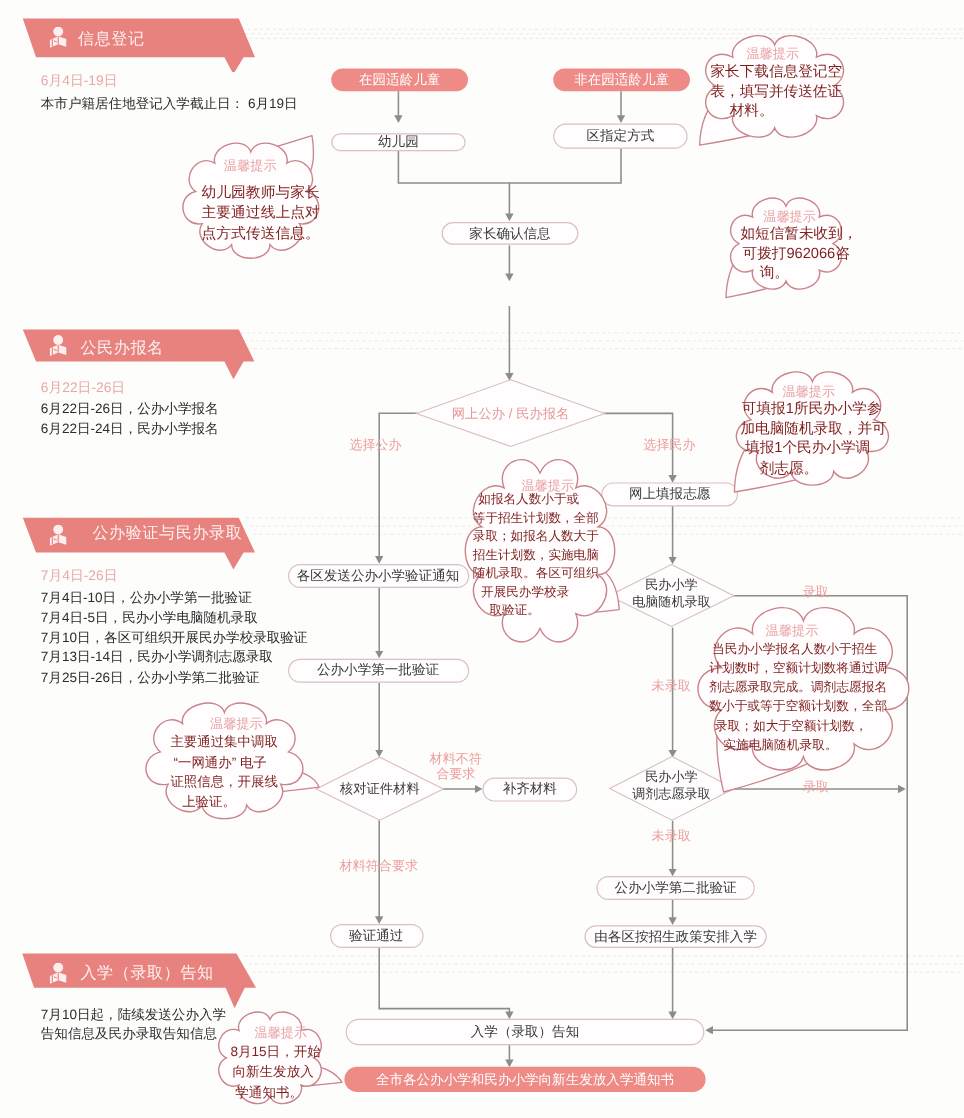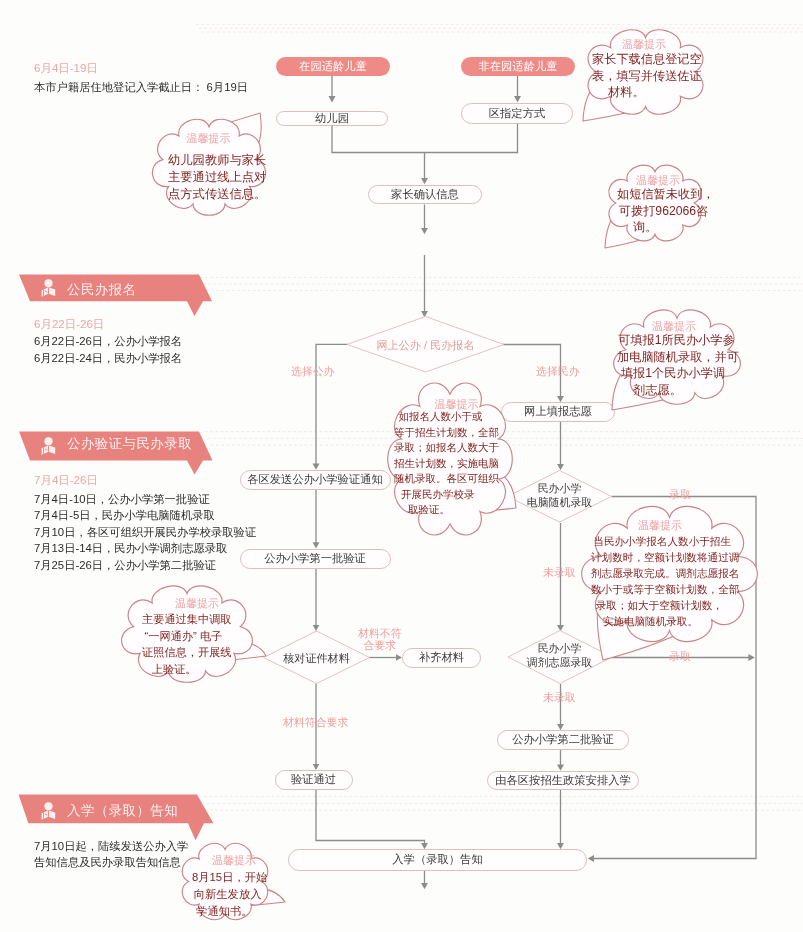--- a/index.html
+++ b/index.html
@@ -130,20 +130,41 @@
       <line x1="560.5" y1="684" x2="560.5" y2="726.5" marker-end="url(#ah)"></line>
 
       <line x1="560.5" y1="749.5" x2="560.5" y2="767" marker-end="url(#ah)"></line>
 
       <line x1="560.5" y1="790" x2="560.5" y2="845.5" marker-end="url(#ah)"></line>
 
       <line x1="424.5" y1="870.5" x2="424.5" y2="885.5" marker-end="url(#ah)"></line>
     </g>
   </svg>
 
+  <div class="banner" style="left:0px;top:0px;width:230px;height:60px;">
+    <svg width="230" height="60" viewBox="0 0 230 60">
+      <path d="M19,15.5 L199,15.5 L212.5,47.8 L203,47.8 L194.5,61.8 L187,47.8 L30,47.8 Z" fill="#e8827e"></path>
+    </svg>
+    <span class="bicon" style="left:41.3px;top:22px;">
+      <svg width="15" height="18" viewBox="0 0 15 18">
+        <g fill="#fcefee">
+          <circle cx="7.5" cy="4.3" r="4.1"></circle>
+          <path d="M7.5,8.3 L14.2,10.4 L14.2,16.9 L7.5,14.8 Z"></path>
+          <path d="M7.5,8.3 L7.5,14.8 L2.5,16.9 L2.5,10.4 Z"></path>
+          <path d="M0.6,11.3 L2.5,10.5 L2.5,16.9 L0.6,17.7 Z"></path>
+        </g>
+        <g fill="none" stroke="#e8827e" stroke-width="0.9" stroke-linejoin="round">
+          <path d="M7.5,8.5 L7.5,14.7"></path>
+          <path d="M2.6,10.6 L2.6,16.8"></path>
+          <path d="M3.9,12.0 L6.4,13.1"></path>
+        </g>
+      </svg>
+    </span>
+    <span class="btxt" style="left:65px;top:23.5px;">信息登记</span>
+  </div>
   <div class="sec-date" style="left:34px;top:61px;">6月4日-19日</div>
   <div class="sec-line" style="left:34px;top:80px;">本市户籍居住地登记入学截止日： 6月19日</div>
 
   <div class="banner" style="left:0px;top:262px;width:230px;height:60px;">
     <svg width="230" height="60" viewBox="0 0 230 60">
       <path d="M19,12.5 L199,12.5 L212,39.3 L203,39.3 L194.5,54 L187,39.3 L30,39.3 Z" fill="#e8827e"></path>
     </svg>
     <span class="bicon" style="left:41.3px;top:17px;">
       <svg width="15" height="18" viewBox="0 0 15 18">
         <g fill="#fcefee">
@@ -177,21 +198,21 @@
           <path d="M7.5,8.3 L7.5,14.8 L2.5,16.9 L2.5,10.4 Z"></path>
           <path d="M0.6,11.3 L2.5,10.5 L2.5,16.9 L0.6,17.7 Z"></path>
         </g>
         <g fill="none" stroke="#e8827e" stroke-width="0.9" stroke-linejoin="round">
           <path d="M7.5,8.5 L7.5,14.7"></path>
           <path d="M2.6,10.6 L2.6,16.8"></path>
           <path d="M3.9,12.0 L6.4,13.1"></path>
         </g>
       </svg>
     </span>
-    <span class="btxt" style="left:67px;top:19px;">公办验证与民办录取</span>
+    <span class="btxt" style="left:77px;top:19px;">公办验证与民办录取</span>
   </div>
   <div class="sec-date" style="left:34px;top:473px;">7月4日-26日</div>
   <div class="sec-line" style="left:34px;top:491.5px;">7月4日-10日，公办小学第一批验证</div>
   <div class="sec-line" style="left:34px;top:508px;">7月4日-5日，民办小学电脑随机录取</div>
   <div class="sec-line" style="left:34px;top:524.5px;">7月10日，各区可组织开展民办学校录取验证</div>
   <div class="sec-line" style="left:34px;top:541px;">7月13日-14日，民办小学调剂志愿录取</div>
   <div class="sec-line" style="left:34px;top:557.5px;">7月25日-26日，公办小学第二批验证</div>
 
   <div class="banner" style="left:0px;top:780px;width:240px;height:62px;">
     <svg width="240" height="62" viewBox="0 0 240 62">
@@ -223,20 +244,21 @@
   <div class="node pill" style="left:461px;top:103px;width:112px;height:21px;">区指定方式</div>
   <div class="node pill" style="left:368px;top:184.5px;width:114px;height:19.5px;">家长确认信息</div>
   <div class="node pill" style="left:501px;top:402px;width:114px;height:19.5px;">网上填报志愿</div>
   <div class="node pill" style="left:239.5px;top:548.5px;width:151px;height:20.5px;">公办小学第一批验证</div>
   <div class="node pill" style="left:239.5px;top:469.5px;width:151px;height:20.5px;">各区发送公办小学验证通知</div>
   <div class="node pill" style="left:402px;top:648px;width:79px;height:19.5px;">补齐材料</div>
   <div class="node pill" style="left:274.5px;top:770px;width:78px;height:19.5px;">验证通过</div>
   <div class="node pill" style="left:497px;top:730px;width:132px;height:19.5px;">公办小学第二批验证</div>
   <div class="node pill" style="left:487px;top:770.5px;width:152px;height:19.5px;">由各区按招生政策安排入学</div>
   <div class="node pill" style="left:288px;top:849px;width:299px;height:21.5px;">入学（录取）告知</div>
+  <div class="node solid" style="left:287px;top:889px;width:301px;height:20.5px;">全市各公办小学和民办小学向新生发放入学通知书</div>
 
   <svg class="wires">
     <g fill="#fffdfd" stroke="#dcbcbf" stroke-width="0.9">
       <polygon points="425.5,316.5 504,344.5 425.5,372 347,344.5"></polygon>
       <polygon points="559.5,470.5 611.5,496.5 559.5,522 507.5,496.5"></polygon>
       <polygon points="316.5,631 369.5,657.5 316.5,683.5 263.5,657.5"></polygon>
       <polygon points="560,630.5 612,657 560,683.5 508,657"></polygon>
     </g>
   </svg>
   <div class="dmtext pink" style="left:355px;top:338px;width:141px;text-align:center;font-size:11.1px;">网上公办 / 民办报名</div>

